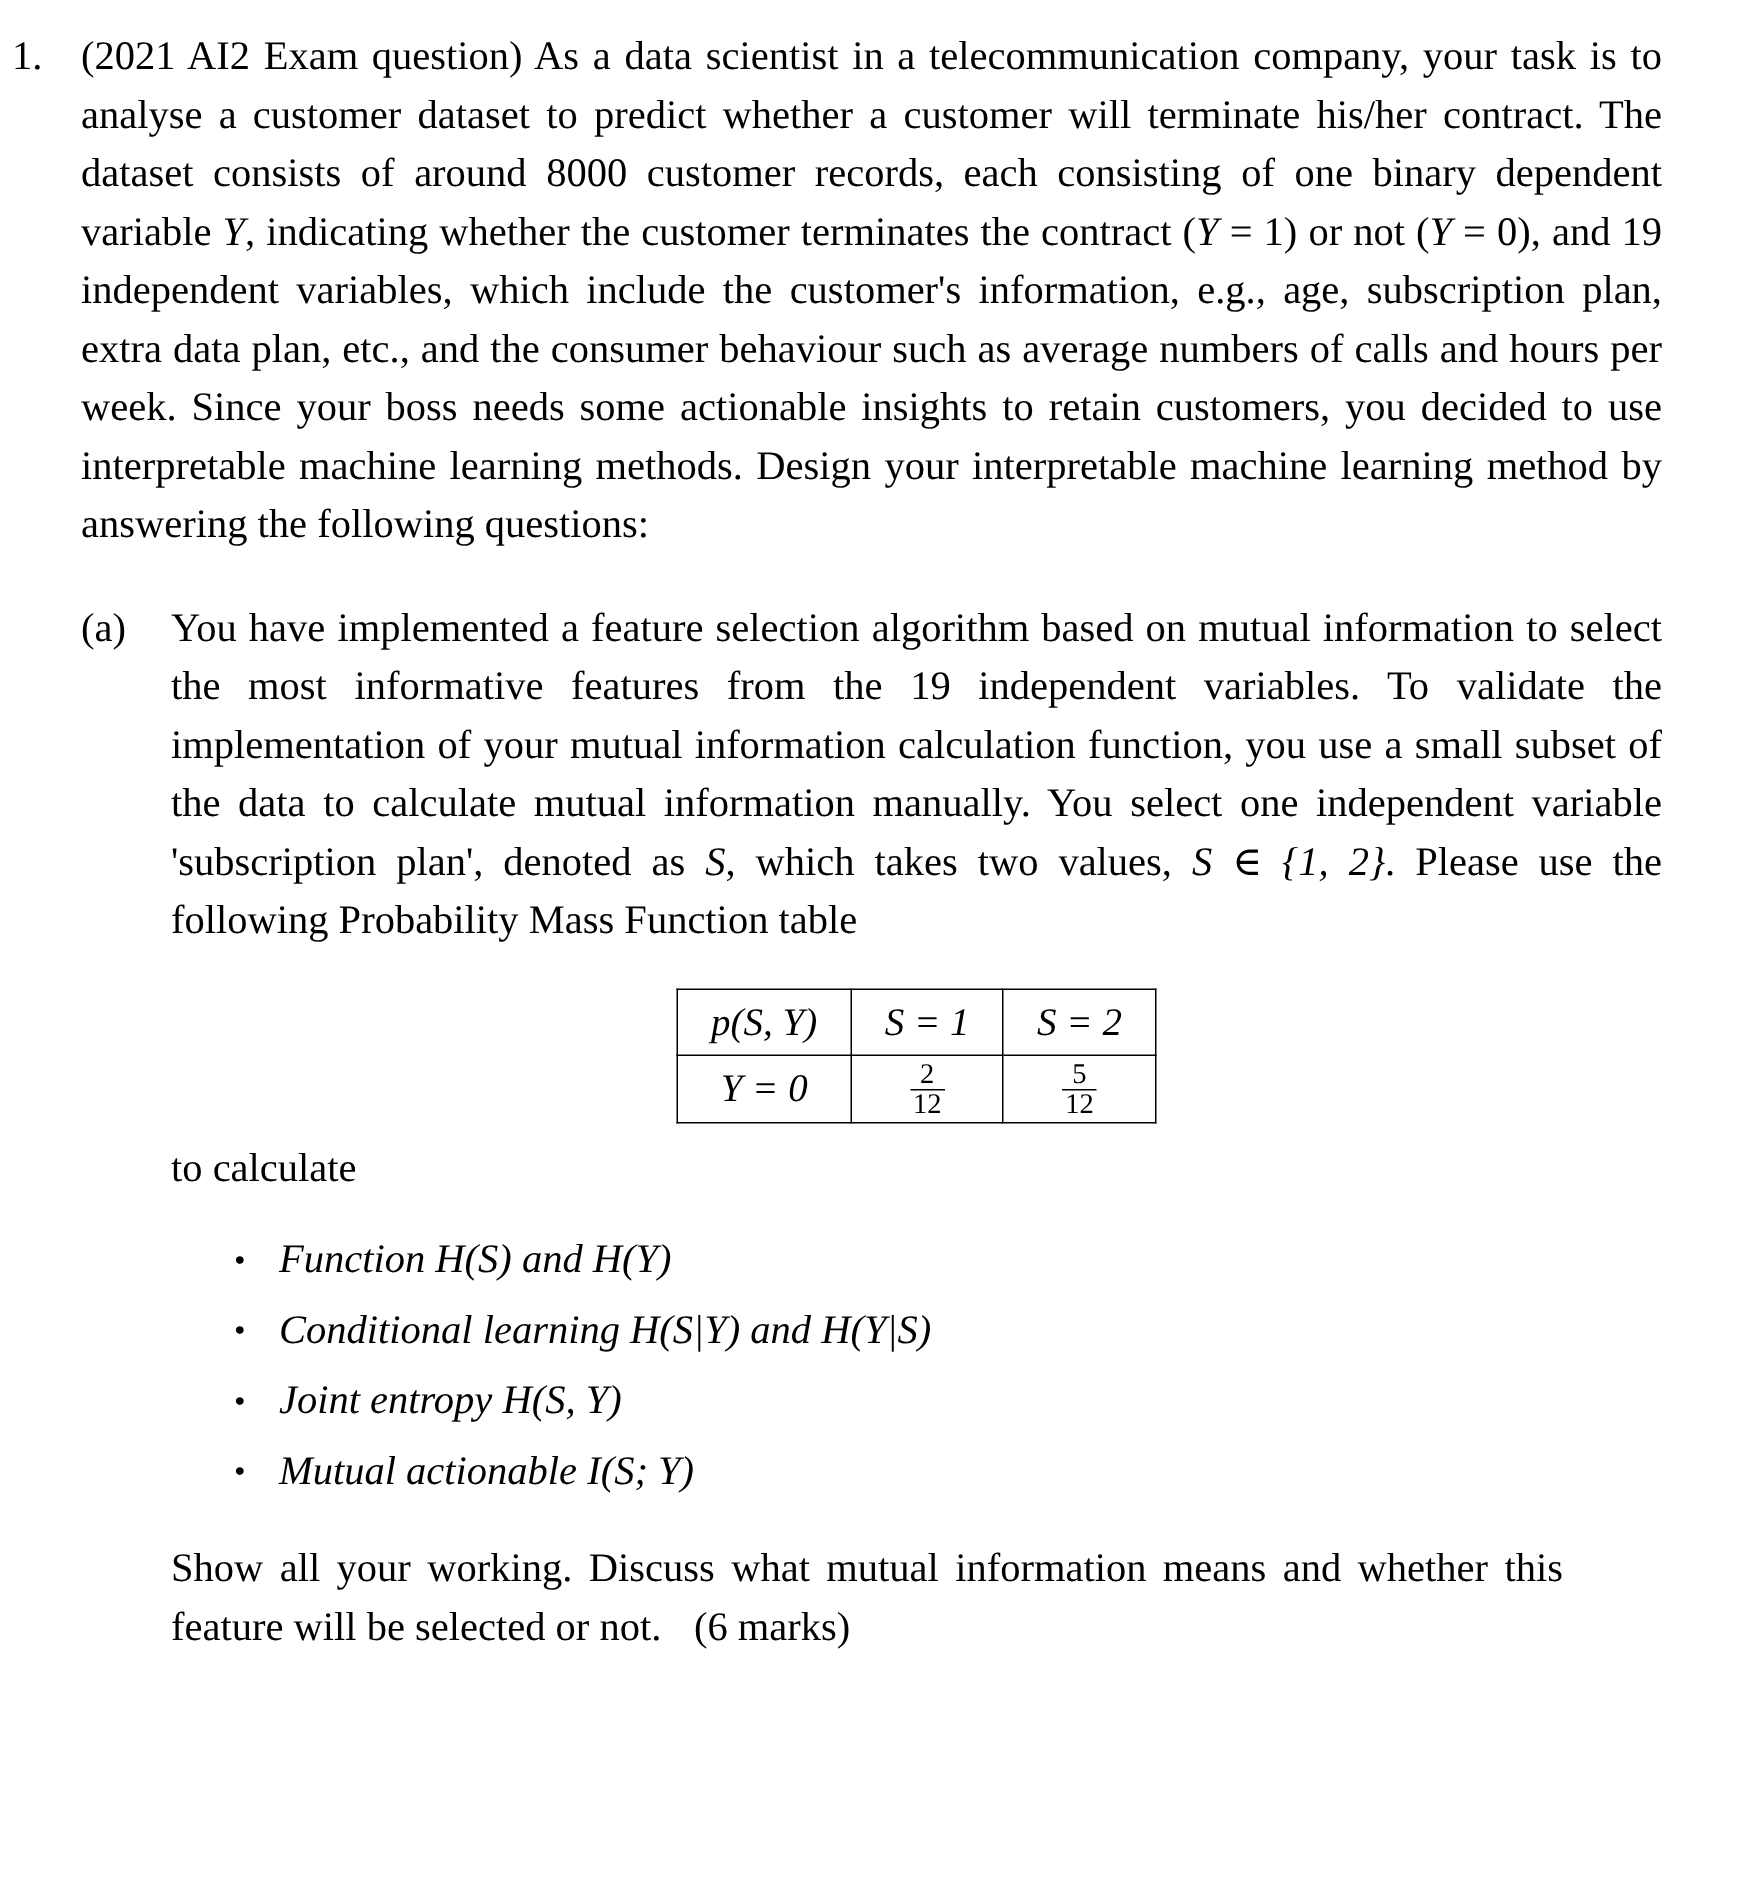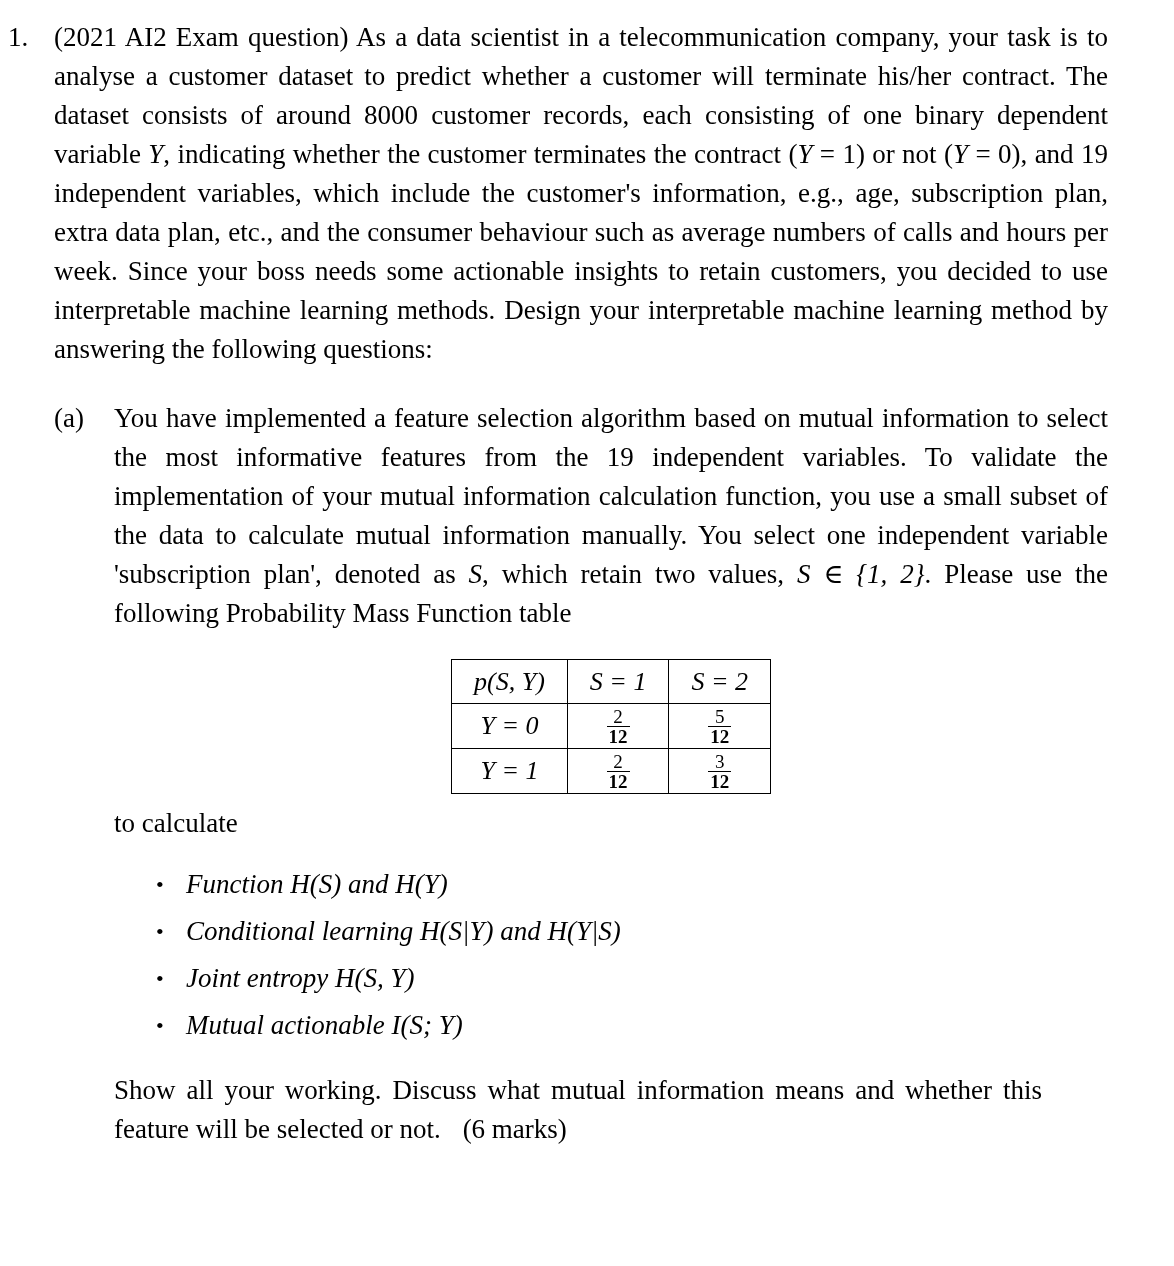--- a/index.html
+++ b/index.html
@@ -105,21 +105,20 @@
     top: 1px;
   }
   .frac .num {
     display: block;
     padding: 0 2px;
   }
   .frac .den {
     display: block;
     border-top: 1.2px solid #000;
     padding: 0 2px;
-    font-weight: bold;
   }
 
   
   .after-table {
     font-size: 27px;
     line-height: 39px;
   }
 
   
   ul.bullets {
@@ -160,21 +159,21 @@
     <span class="q-number">1.</span>
     <div class="q-body">
       <span>(2021 AI2 Exam question) As a data scientist in a telecommunication company, your task is to analyse a customer dataset to predict whether a customer will terminate his/her contract. The dataset consists of around 8000 customer records, each consisting of one binary dependent variable</span>
       <span class="mi nowrap">Y</span><span>, indicating whether the customer terminates the contract (</span><span class="nowrap"><span class="mi">Y</span> <span class="mr">= 1</span></span><span>) or not (</span><span class="nowrap"><span class="mi">Y</span> <span class="mr">= 0</span></span><span>), and 19 independent variables, which include the customer's information, e.g., age, subscription plan, extra data plan, etc., and the consumer behaviour such as average numbers of calls and hours per week. Since your boss needs some actionable insights to retain customers, you decided to use interpretable machine learning methods. Design your interpretable machine learning method by answering the following questions:</span>
     </div>
 
     <div class="sub-item">
       <span class="sub-label">(a)</span>
       <div class="sub-body">
         <span>You have implemented a feature selection algorithm based on mutual information to select the most informative features from the 19 independent variables. To validate the implementation of your mutual information calculation function, you use a small subset of the data to calculate mutual information manually. You select one independent variable 'subscription plan', denoted as</span>
-        <span class="mi">S</span><span>, which retain two values,</span>
+        <span class="mi">S</span><span>, which takes two values,</span>
         <span class="mi nowrap">S ∈ {1, 2}</span><span>. Please use the following Probability Mass Function table</span>
       </div>
 
       <div class="table-wrap">
         <table class="pmf">
           <tbody>
               <tr>
             <th class="col-head mi">p(S, Y)</th>
             <th class="col-head mi">S = 1</th>
             <th class="col-head mi">S = 2</th>
@@ -187,35 +186,20 @@
                 <span class="den">12</span>
               </span>
             </td>
             <td>
               <span class="frac">
                 <span class="num">5</span>
                 <span class="den">12</span>
               </span>
             </td>
           </tr>
-          <tr>
-            <td class="rowhead mi">Y = 1</td>
-            <td>
-              <span class="frac">
-                <span class="num">2</span>
-                <span class="den">12</span>
-              </span>
-            </td>
-            <td>
-              <span class="frac">
-                <span class="num">3</span>
-                <span class="den">12</span>
-              </span>
-            </td>
-          </tr>
         </tbody>
           </table>
       </div>
 
       <div class="after-table">to calculate</div>
 
       <ul class="bullets">
         <li><span class="mi">Function H(S) and H(Y)</span></li>
         <li><span class="mi">Conditional learning H(S|Y) and H(Y|S)</span></li>
         <li><span class="mi">Joint entropy H(S, Y)</span></li>

